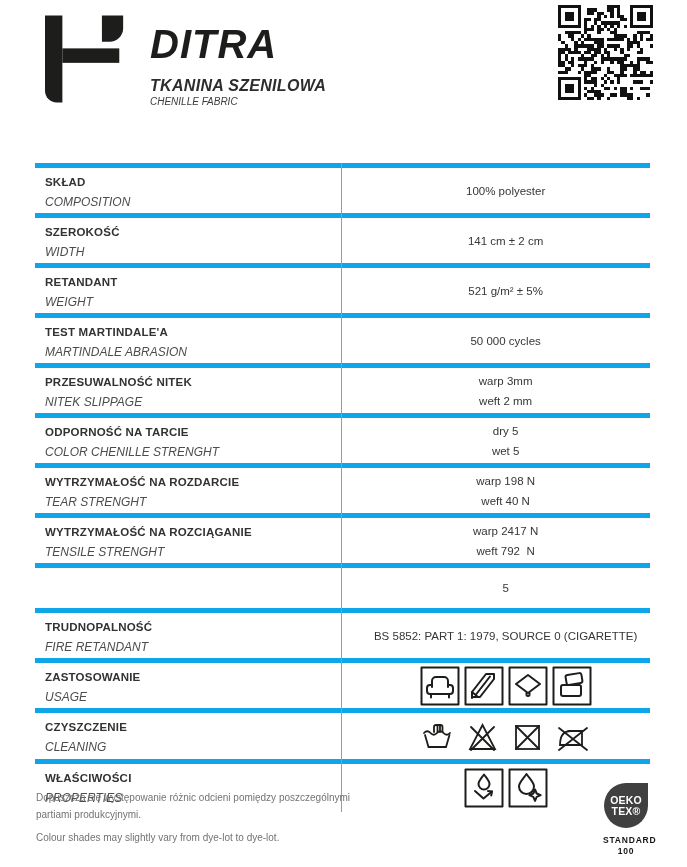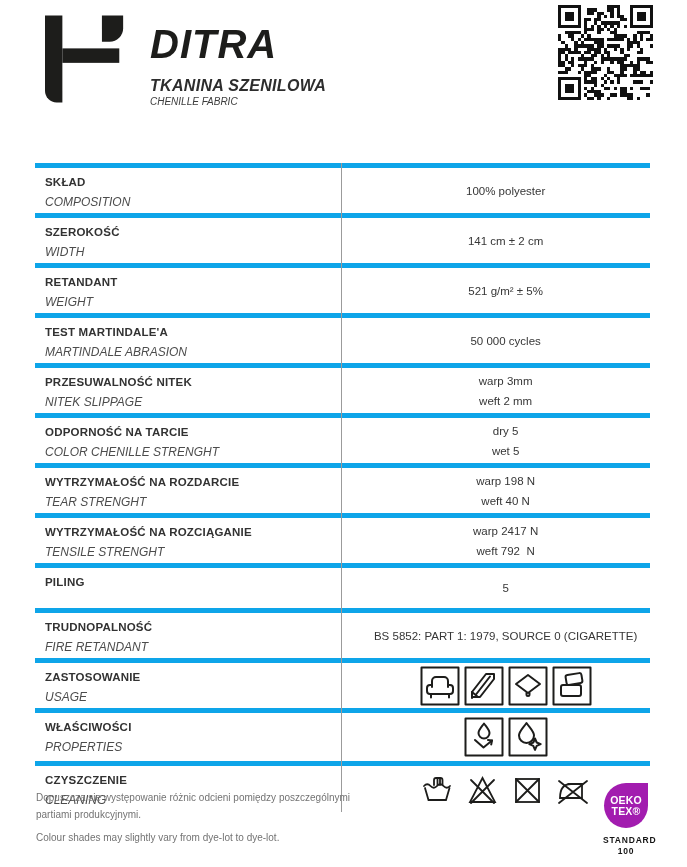--- a/index.html
+++ b/index.html
@@ -33,21 +33,21 @@
   .icon-strip{display:flex;align-items:center;justify-content:center;gap:4px;}
   .icon-strip.care{gap:12px;}
   .sq-icon{display:block;}
   .sq-icon path,.sq-icon rect,.sq-icon circle{fill:none;stroke:#1d1d1b;stroke-width:2;stroke-linecap:round;stroke-linejoin:round;}
   .care-icon path,.care-icon rect{fill:none;stroke:#1d1d1b;stroke-width:1.8;stroke-linecap:round;stroke-linejoin:miter;}
 
   
   .notes{position:absolute;left:36px;top:789px;width:322px;font-size:10px;color:#737373;line-height:17px;}
   .note-en{margin-top:6px;}
   .oeko{position:absolute;left:603px;top:783px;width:46px;text-align:center;}
-  .oeko-shape{width:44px;height:45px;margin:0 auto;background:#a21caf;border-radius:50% 0 50% 50%;
+  .oeko-shape{width:44px;height:45px;margin:0 auto;background:#404040;border-radius:50% 0 50% 50%;
               display:flex;flex-direction:column;align-items:center;justify-content:center;
               color:#fff;font-weight:bold;font-size:10.5px;line-height:11px;letter-spacing:.2px;}
   .oeko-caption{margin-top:7px;font-size:8.5px;font-weight:bold;letter-spacing:.8px;color:#141414;line-height:10px;}
 </style>
 </head>
 <body>
 
 <div class="page">
 
   <div class="logo">
@@ -549,21 +549,20 @@
         <div class="le">TENSILE STRENGHT</div>
       </div>
       <div class="cell-value">
         <div class="val-line">warp 2417 N</div>
         <div class="val-line">weft 792  N</div>
       </div>
     </div>
 
     <div class="row">
       <div class="cell-label">
-        <div class="lp">PILING</div>
       </div>
       <div class="cell-value">
         <div class="val-line">5</div>
       </div>
     </div>
 
     <div class="row">
       <div class="cell-label">
         <div class="lp">TRUDNOPALNOŚĆ</div>
         <div class="le">FIRE RETANDANT</div>
@@ -598,20 +597,49 @@
           </svg>
           <svg class="sq-icon" width="40" height="40" viewBox="0 0 40 40">
             <rect x="1.5" y="1.5" width="37" height="37"></rect>
             <rect x="14" y="8" width="16" height="10" rx="2" transform="rotate(-9 22 13)"></rect>
             <rect x="9" y="19" width="20" height="11" rx="2"></rect>
           </svg>
         </div>
       </div>
     </div>
 
+    <div class="row h46">
+      <div class="cell-label">
+        <div class="lp">CZYSZCZENIE</div>
+        <div class="le">CLEANING</div>
+      </div>
+      <div class="cell-value">
+        <div class="icon-strip care">
+          <svg class="care-icon" width="33" height="34" viewBox="0 0 33 34">
+            <path d="M3 14 q3.3 -3.5 6.5 0 q3.3 3.5 6.5 0 q3.3 -3.5 6.5 0 q3.3 3.5 6.5 0"></path>
+            <path d="M4 16 L7.5 28 H25 L28.5 16"></path>
+            <path d="M13 13 V8 q0 -2 2 -2 h4.5 q2 0 2 2 v5"></path>
+            <path d="M16.5 6 v7 M19 6.5 v6.5"></path>
+          </svg>
+          <svg class="care-icon" width="33" height="34" viewBox="0 0 33 34">
+            <path d="M16.5 6 L29 30 H4 Z"></path>
+            <path d="M5 8 L28 31 M28 8 L5 31"></path>
+          </svg>
+          <svg class="care-icon" width="33" height="34" viewBox="0 0 33 34">
+            <rect x="5" y="7" width="23" height="23"></rect>
+            <path d="M5 7 L28 30 M28 7 L5 30"></path>
+          </svg>
+          <svg class="care-icon" width="35" height="34" viewBox="0 0 35 34">
+            <path d="M12 12 H26 V26 H4 C4 18 7 12 15 12"></path>
+            <path d="M3 9 L31 31 M31 9 L3 31"></path>
+          </svg>
+        </div>
+      </div>
+    </div>
+
     <div class="row h48">
       <div class="cell-label">
         <div class="lp">WŁAŚCIWOŚCI</div>
         <div class="le">PROPERTIES</div>
       </div>
       <div class="cell-value">
         <div class="icon-strip">
           <svg class="sq-icon" width="40" height="40" viewBox="0 0 40 40">
             <rect x="1.5" y="1.5" width="37" height="37"></rect>
             <path d="M20 6.5 c-3 4 -5.5 6.5 -5.5 9.5 a5.5 5.5 0 0 0 11 0 c0 -3 -2.5 -5.5 -5.5 -9.5 z"></path>
@@ -620,49 +648,20 @@
           </svg>
           <svg class="sq-icon" width="40" height="40" viewBox="0 0 40 40">
             <rect x="1.5" y="1.5" width="37" height="37"></rect>
             <path d="M18.5 6 c-4 5.5 -7.5 8.5 -7.5 12.5 a7.5 7.5 0 0 0 15 0 c0 -4 -3.5 -7 -7.5 -12.5 z"></path>
             <path d="M27 21.5 l1.7 4 4 1.7 -4 1.7 -1.7 4 -1.7 -4 -4 -1.7 4 -1.7 z" style="fill:#fff"></path>
           </svg>
         </div>
       </div>
     </div>
 
-    <div class="row h46">
-      <div class="cell-label">
-        <div class="lp">CZYSZCZENIE</div>
-        <div class="le">CLEANING</div>
-      </div>
-      <div class="cell-value">
-        <div class="icon-strip care">
-          <svg class="care-icon" width="33" height="34" viewBox="0 0 33 34">
-            <path d="M3 14 q3.3 -3.5 6.5 0 q3.3 3.5 6.5 0 q3.3 -3.5 6.5 0 q3.3 3.5 6.5 0"></path>
-            <path d="M4 16 L7.5 28 H25 L28.5 16"></path>
-            <path d="M13 13 V8 q0 -2 2 -2 h4.5 q2 0 2 2 v5"></path>
-            <path d="M16.5 6 v7 M19 6.5 v6.5"></path>
-          </svg>
-          <svg class="care-icon" width="33" height="34" viewBox="0 0 33 34">
-            <path d="M16.5 6 L29 30 H4 Z"></path>
-            <path d="M5 8 L28 31 M28 8 L5 31"></path>
-          </svg>
-          <svg class="care-icon" width="33" height="34" viewBox="0 0 33 34">
-            <rect x="5" y="7" width="23" height="23"></rect>
-            <path d="M5 7 L28 30 M28 7 L5 30"></path>
-          </svg>
-          <svg class="care-icon" width="35" height="34" viewBox="0 0 35 34">
-            <path d="M12 12 H26 V26 H4 C4 18 7 12 15 12"></path>
-            <path d="M3 9 L31 31 M31 9 L3 31"></path>
-          </svg>
-        </div>
-      </div>
-    </div>
-
   </div>
 
   <div class="notes">
     <div class="note-pl">Dopuszcza się występowanie różnic odcieni pomiędzy poszczególnymi partiami produkcyjnymi.</div>
     <div class="note-en">Colour shades may slightly vary from dye-lot to dye-lot.</div>
   </div>
 
   <div class="oeko">
     <div class="oeko-shape">
       <div>OEKO</div>

